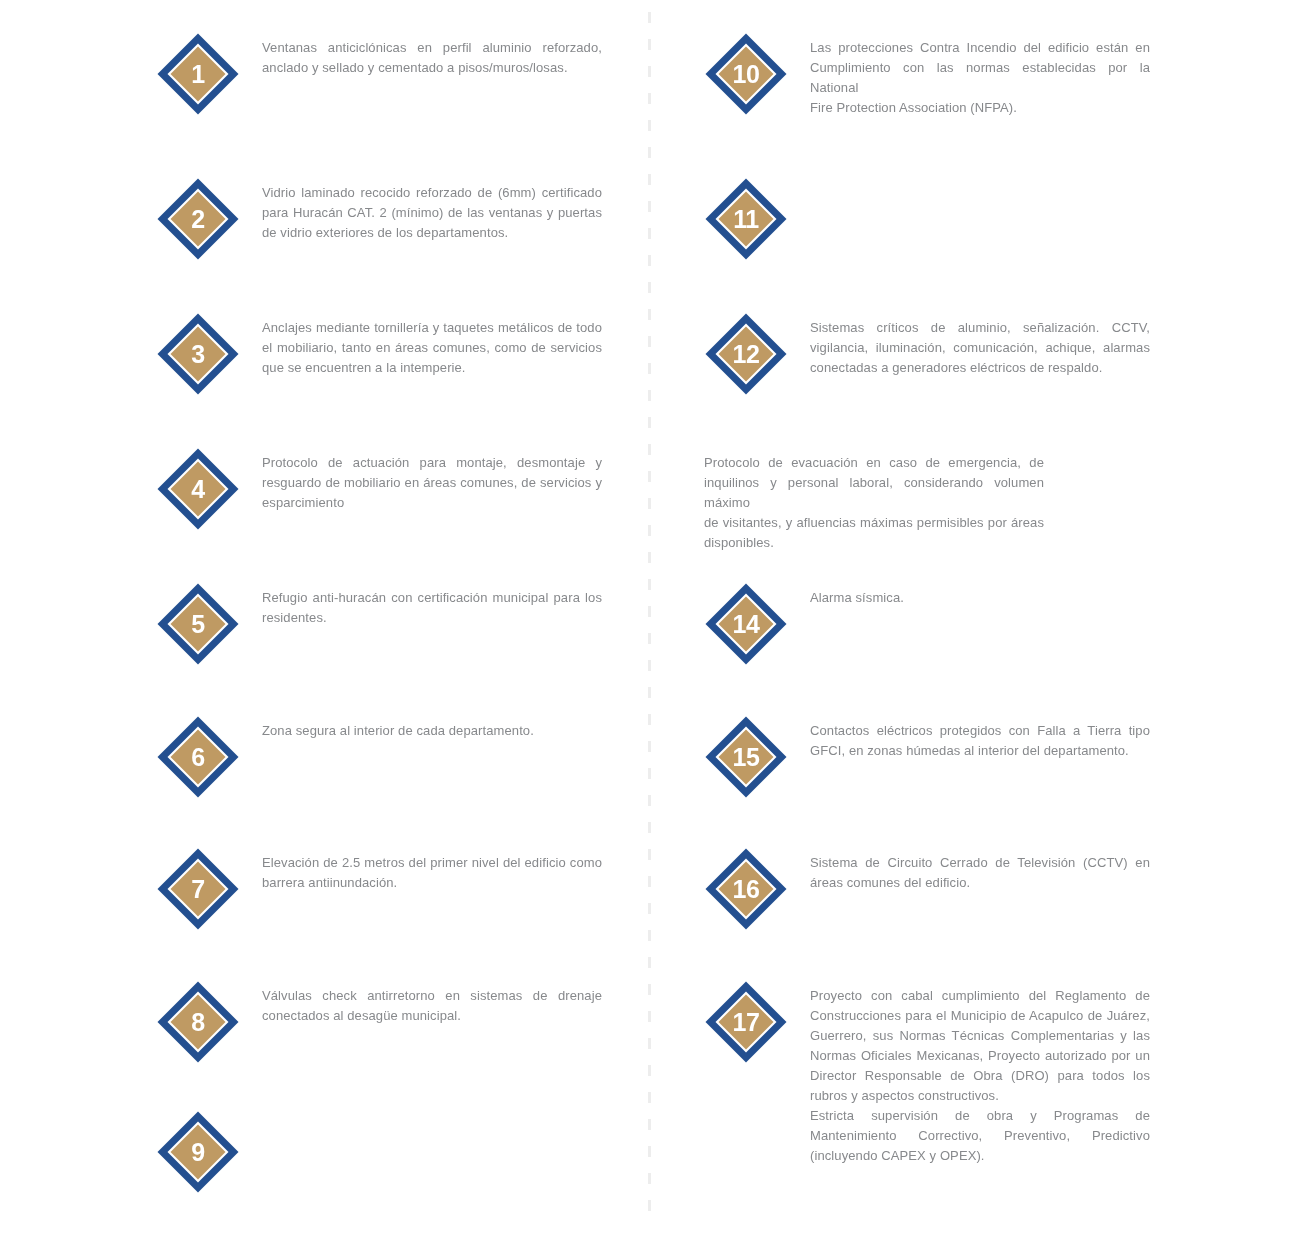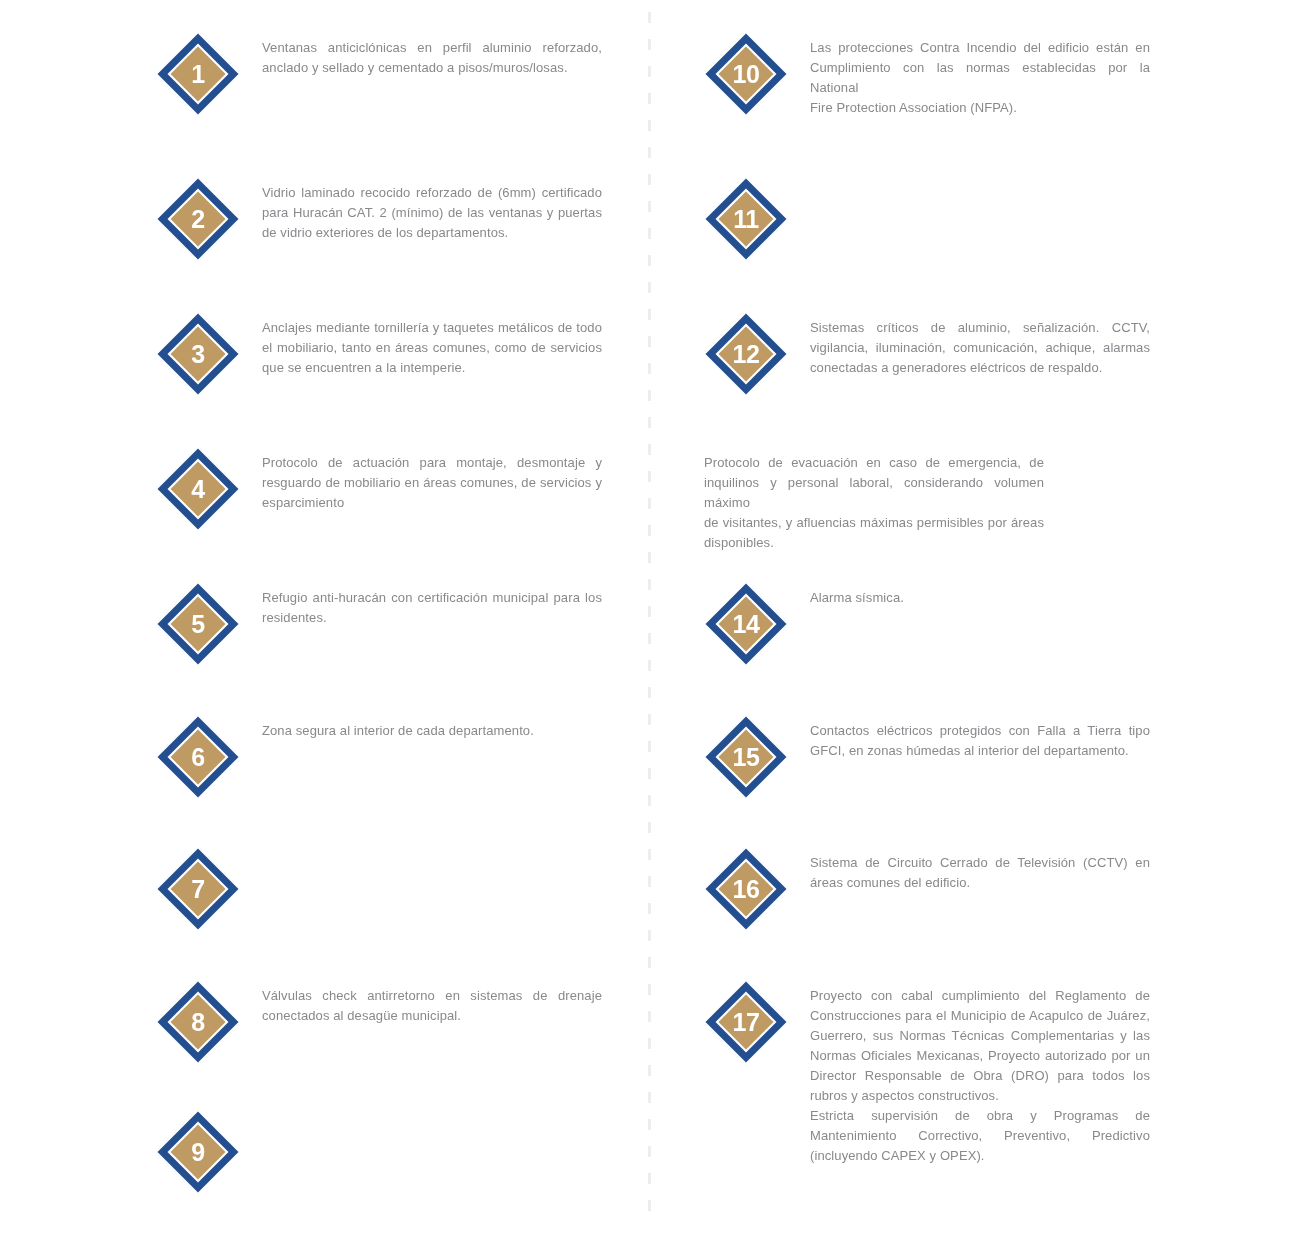--- a/index.html
+++ b/index.html
@@ -124,20 +124,21 @@
 
   <div class="row">
     <div class="badge">
       <svg viewBox="0 0 84 84" aria-hidden="true">
         <polygon class="d-outer" points="42,1.5 82.5,42 42,82.5 1.5,42"></polygon>
         <polygon class="d-ring" points="42,11.5 72.5,42 42,72.5 11.5,42"></polygon>
         <polygon class="d-fill" points="42,14.5 69.5,42 42,69.5 14.5,42"></polygon>
       </svg>
       <span class="num">7</span>
     </div>
+    <div class="text">Elevación de 2.5 metros del primer nivel del edificio como barrera antiinundación.</div>
   </div>
 
   <div class="row">
     <div class="badge">
       <svg viewBox="0 0 84 84" aria-hidden="true">
         <polygon class="d-outer" points="42,1.5 82.5,42 42,82.5 1.5,42"></polygon>
         <polygon class="d-ring" points="42,11.5 72.5,42 42,72.5 11.5,42"></polygon>
         <polygon class="d-fill" points="42,14.5 69.5,42 42,69.5 14.5,42"></polygon>
       </svg>
       <span class="num">8</span>

